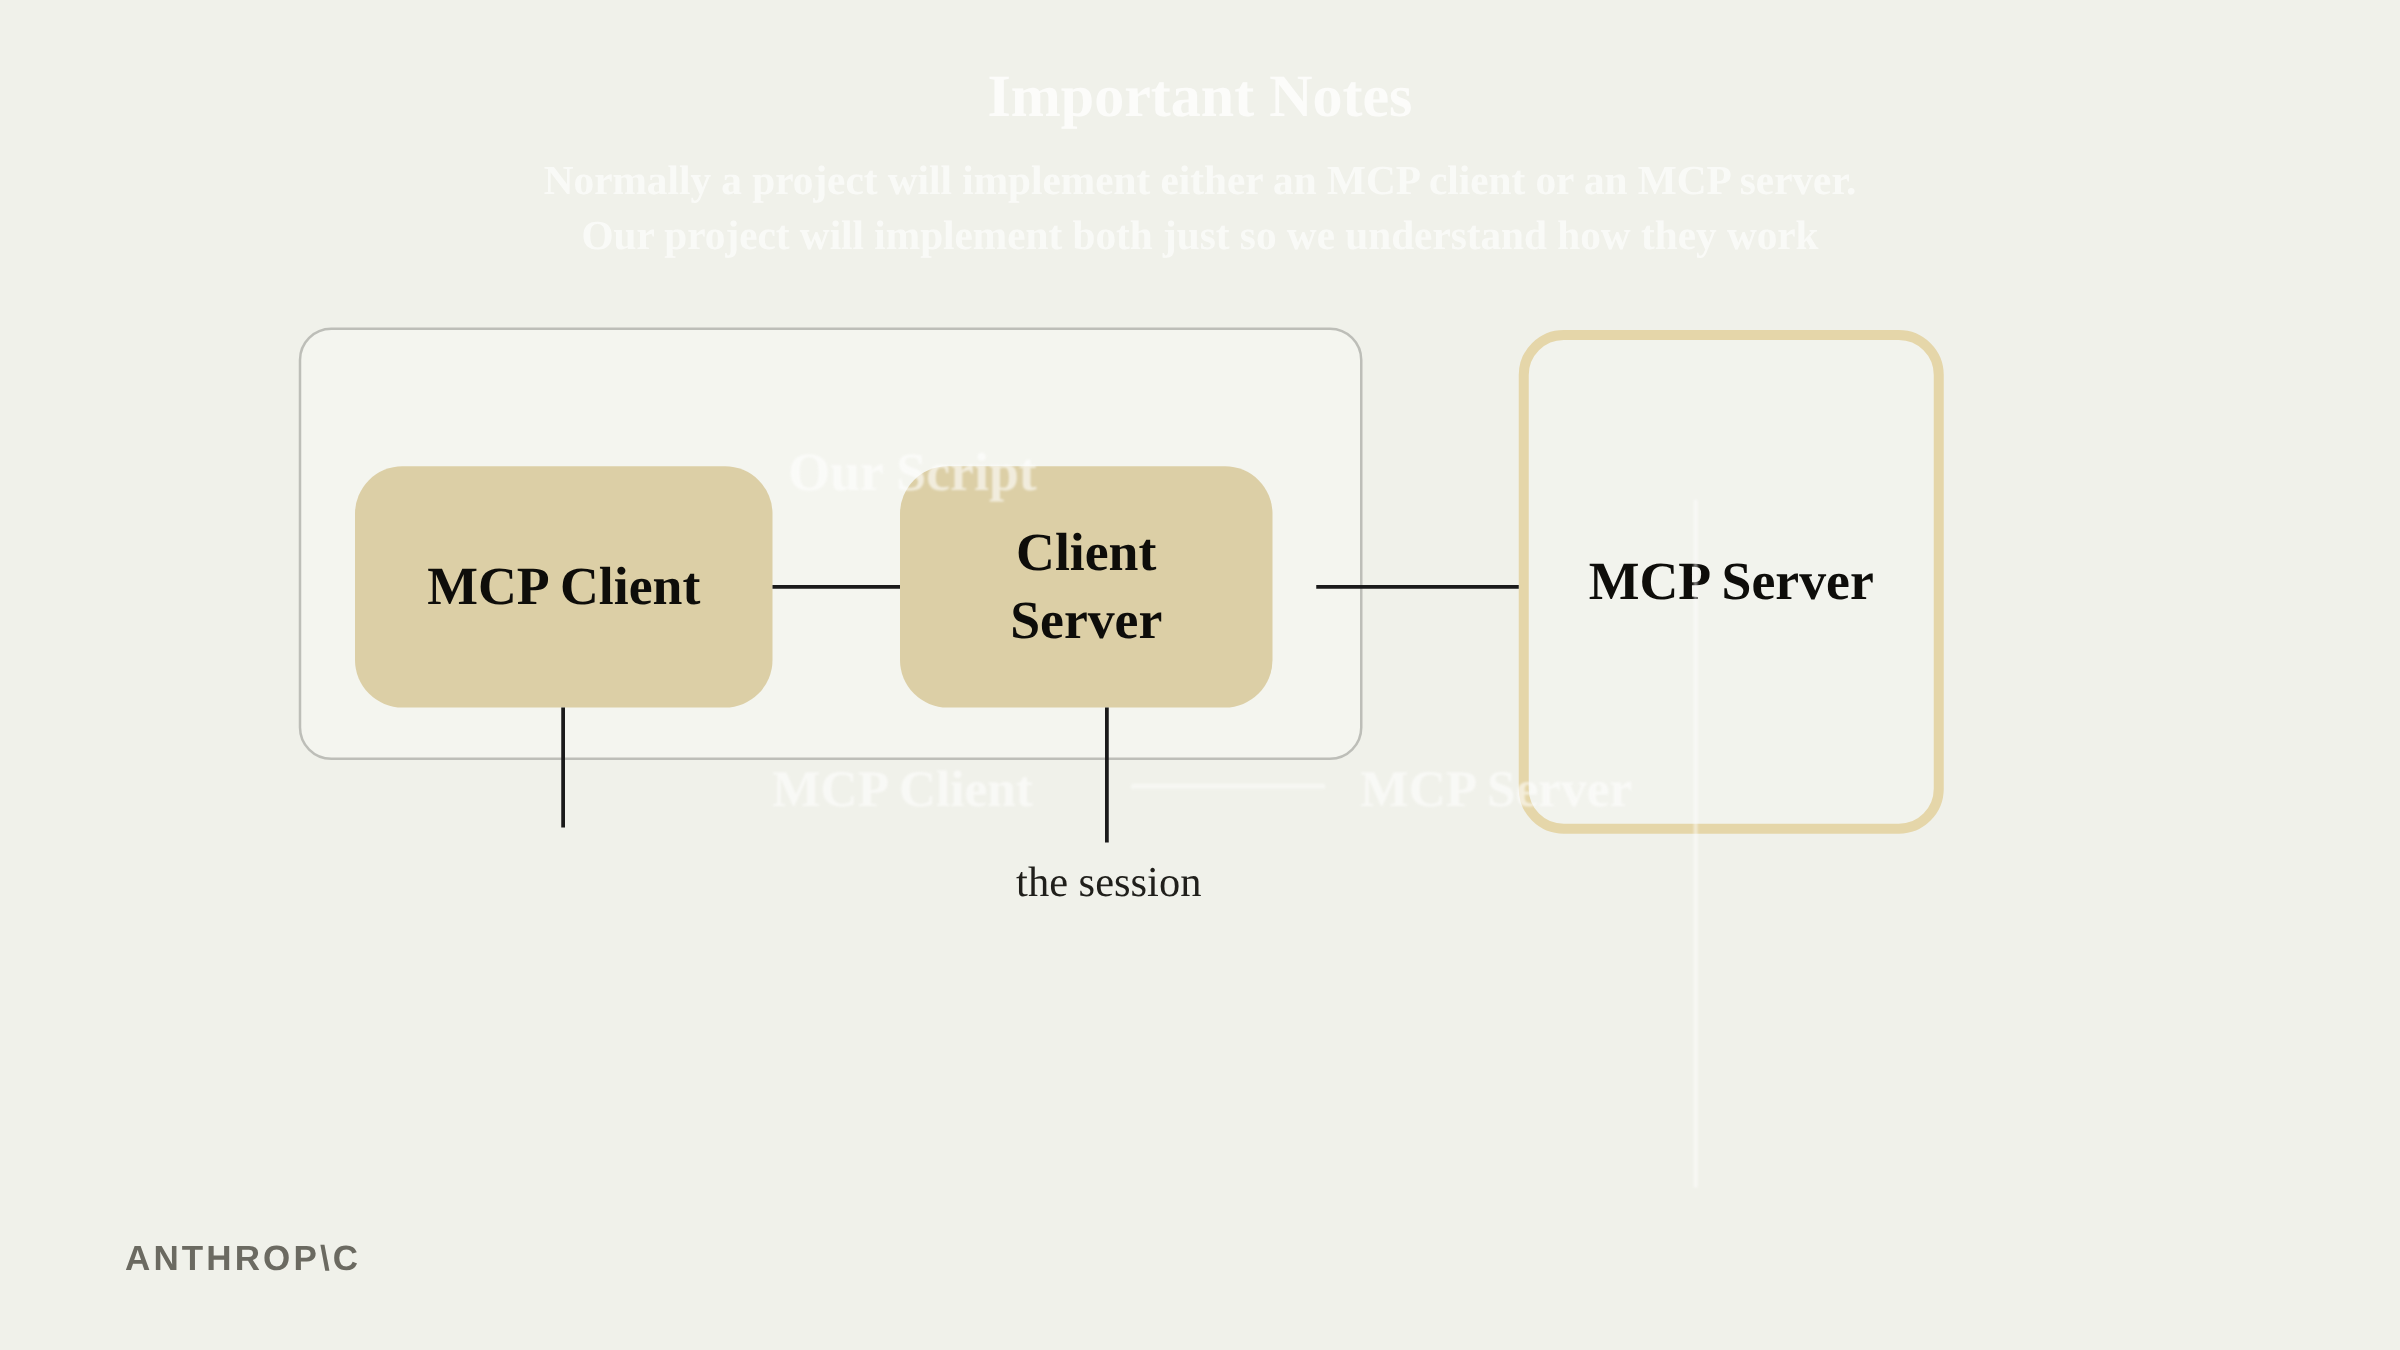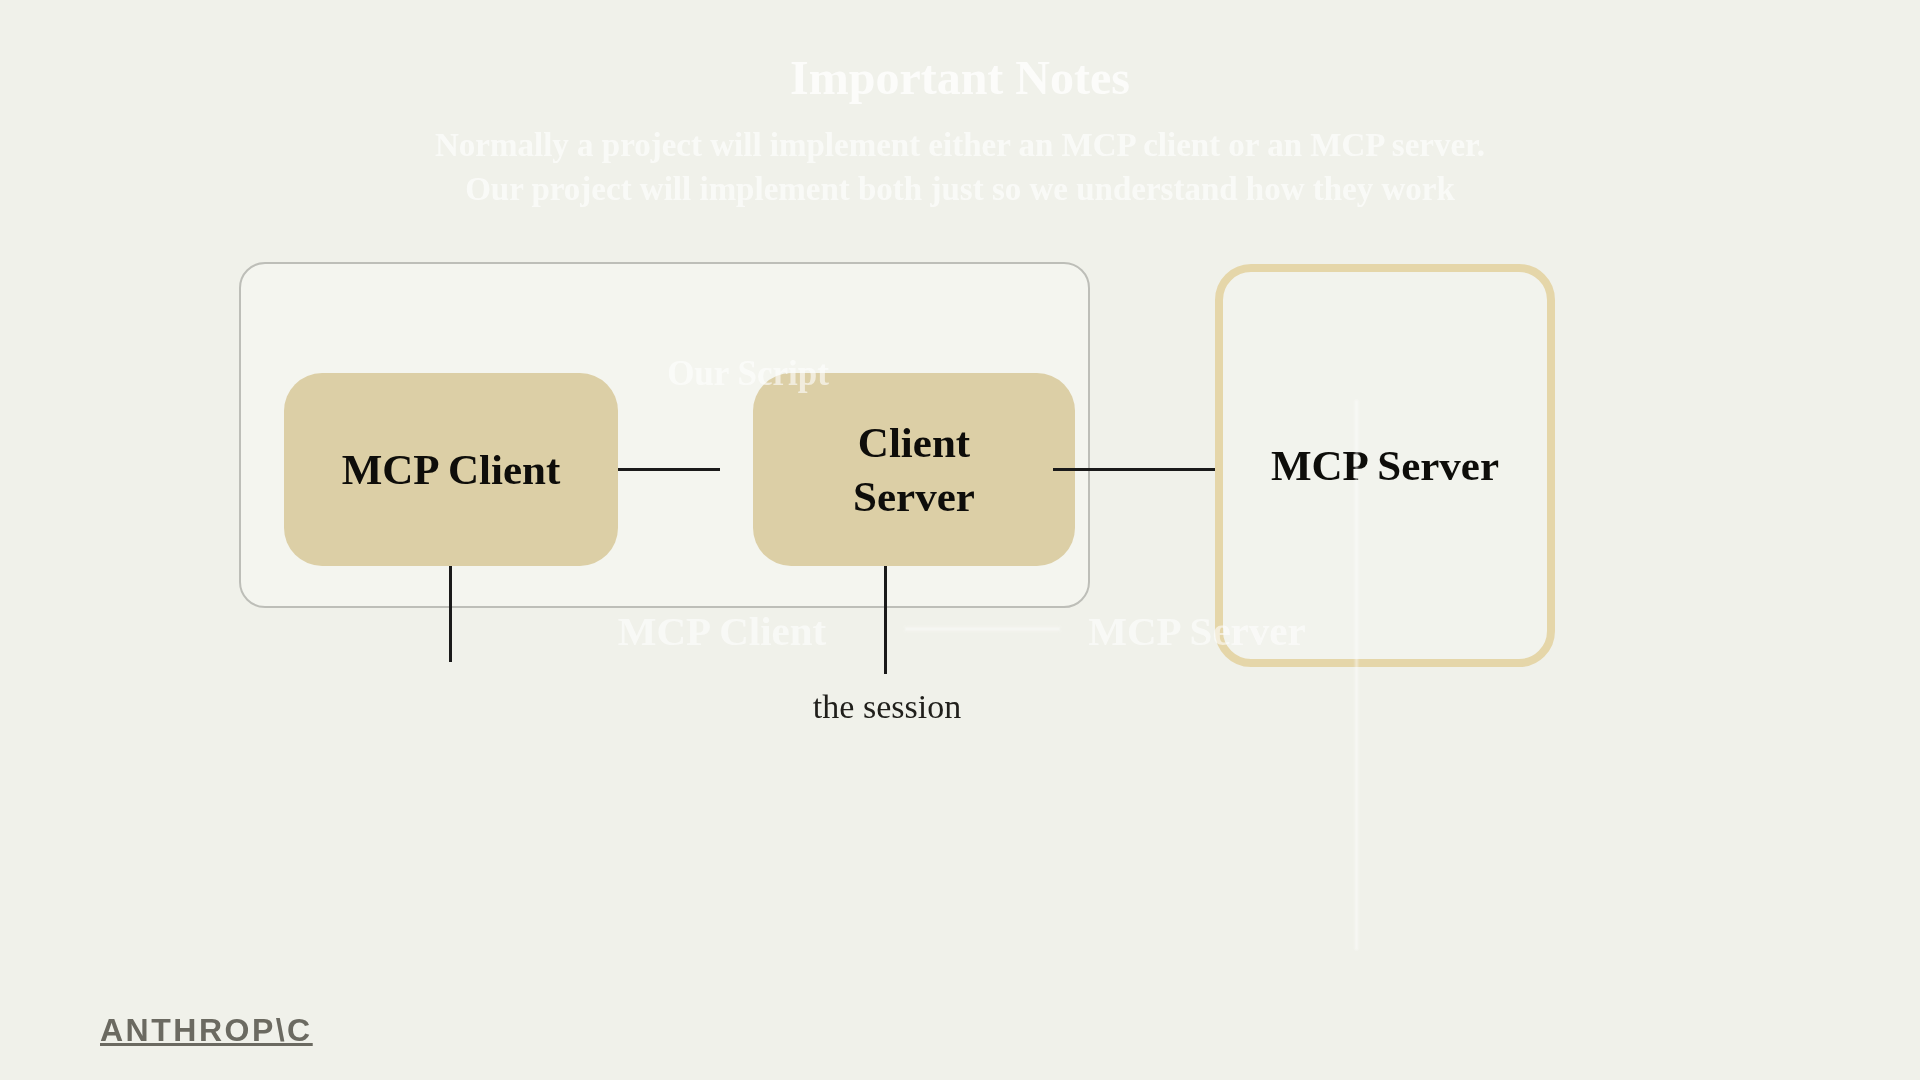--- a/index.html
+++ b/index.html
@@ -8,21 +8,21 @@
     overflow:hidden;font-family:"Liberation Serif", serif;
   }
   
   .wm{position:absolute;left:0;right:0;text-align:center;color:#ffffff;
       font-weight:700;filter:blur(0.6px);}
   .wm-title{top:50px;font-size:48px;opacity:0.80;}
   .wm-line1{top:127px;font-size:33px;opacity:0.66;}
   .wm-line2{top:171px;font-size:33px;opacity:0.66;}
   .ghost{position:absolute;color:#ffffff;font-weight:700;text-align:center;
          filter:blur(0.7px);z-index:30;}
-  .ghost-mid-title{left:548px;top:354px;width:400px;font-size:35px;opacity:0.62;}
+  .ghost-mid-title{left:530px;top:354px;width:400px;font-size:43px;opacity:0.62;}
   .ghost-client{left:522px;top:607px;width:400px;font-size:41px;opacity:0.58;}
   .ghost-server{left:997px;top:607px;width:400px;font-size:41px;opacity:0.58;}
   .ghost-hline{position:absolute;left:905px;top:627px;width:155px;height:4px;
          background:#ffffff;opacity:0.42;filter:blur(0.8px);z-index:30;}
   .ghost-vline{position:absolute;left:1355px;top:400px;width:3px;height:550px;
          background:#ffffff;opacity:0.5;filter:blur(0.8px);z-index:30;}
   
   .container-box{
     position:absolute;left:239px;top:262px;width:851px;height:346px;
     border:2px solid #bdbeb8;border-radius:26px;background:#f4f5ef;
@@ -32,44 +32,44 @@
     position:absolute;left:239px;top:292px;width:851px;text-align:center;
     font-size:50px;color:#161511;z-index:2;
   }
   .tan-box{
     position:absolute;top:373px;height:193px;background:#dccfa6;
     border-radius:38px;display:flex;flex-direction:column;align-items:center;
     justify-content:center;font-weight:700;font-size:43px;color:#0e0d0a;
     z-index:3;text-align:center;line-height:54px;
   }
   .box-client{left:284px;width:334px;}
-  .box-session{left:720px;width:322px;margin-left:33px;}
+  .box-session{left:720px;width:298px;}
   .box-server{
     position:absolute;left:1215px;top:264px;width:340px;height:403px;
     border:8px solid #e5d6a9;border-radius:36px;background:#f2f3ed;
     box-sizing:border-box;display:flex;align-items:center;justify-content:center;
     font-weight:700;font-size:43px;color:#0e0d0a;z-index:3;
   }
   .hline{position:absolute;height:3px;background:#1a1a1a;z-index:4;}
   .conn-1{left:618px;top:468px;width:102px;}
   .conn-2{left:1053px;top:468px;width:162px;}
   .vline{position:absolute;width:3px;background:#1a1a1a;z-index:4;}
   .drop-1{left:449px;top:566px;height:96px;}
   .drop-2{left:884px;top:566px;height:108px;}
   .annotation{
     position:absolute;text-align:center;font-size:34px;line-height:46px;
     color:#201f1b;z-index:5;
   }
   .ann-1{left:251px;top:668px;width:400px;}
   .ann-2{left:687px;top:684px;width:400px;}
   
   .logo{
-    position:absolute;left:100px;top:1012px;
+    position:absolute;left:100px;top:991px;
     font-family:"Liberation Sans", sans-serif;font-weight:700;
-    font-size:32px;letter-spacing:2.5px;color:#6b6a61;z-index:5;text-decoration:underline;
+    font-size:28px;letter-spacing:2.5px;color:#6b6a61;z-index:5;
   }
 </style>
 </head>
 <body>
 
 <div class="stage">
 
   <div class="wm wm-title">Important Notes</div>
   <div class="wm wm-line1">Normally a project will implement either an MCP client or an MCP server.</div>
   <div class="wm wm-line2">Our project will implement both just so we understand how they work</div>

